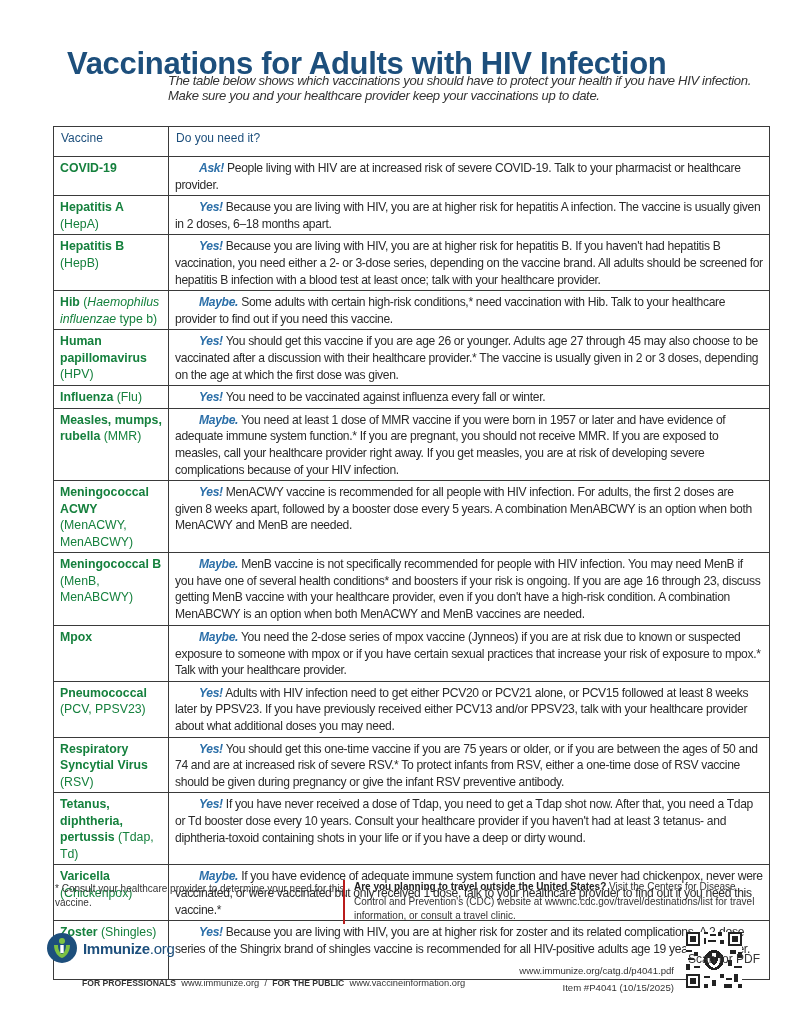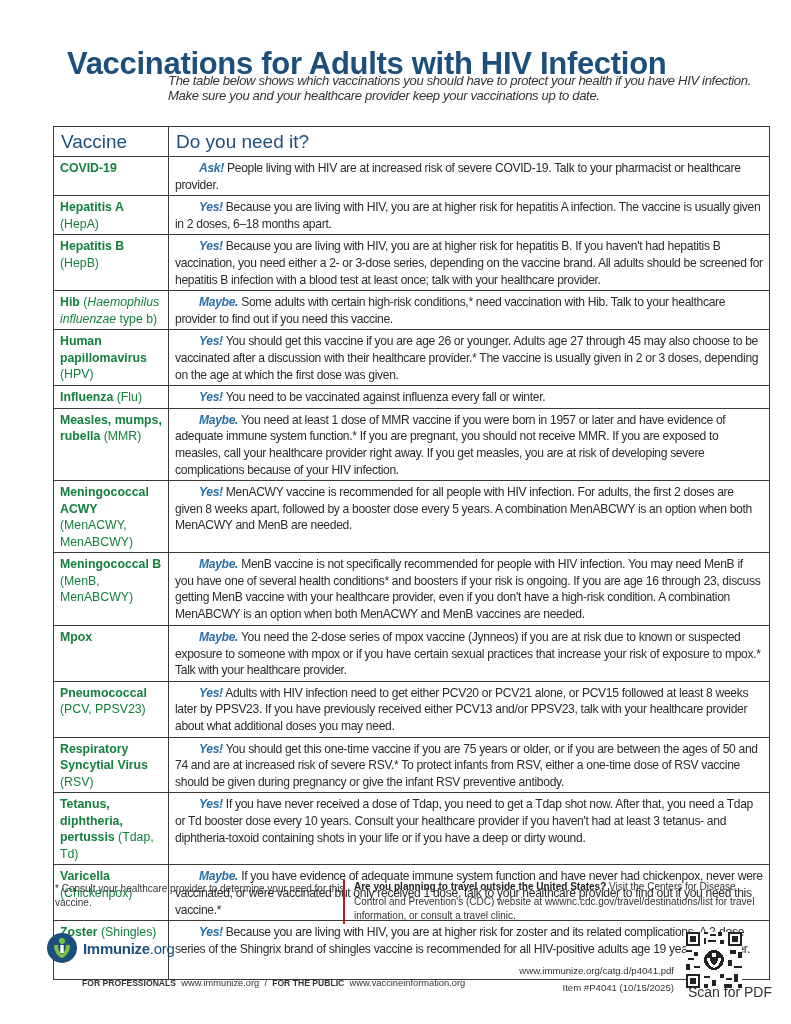--- a/index.html
+++ b/index.html
@@ -8,21 +8,21 @@
   .title { position: absolute; left: 55px; top: 34px; margin: 12px;
            font-family: "Liberation Sans", sans-serif; font-size: 31px; font-weight: bold;
            color: #1d4f7c; letter-spacing: -0.3px; white-space: nowrap; }
   .intro { position: absolute; left: 168px; top: 73px; width: 600px; margin: 0;
            font-size: 13.1px; line-height: 15px; font-style: italic; color: #333;
            letter-spacing: -0.35px; }
   table.vax { position: absolute; left: 53px; top: 126px; width: 716px;
               border-collapse: collapse; table-layout: fixed; }
   table.vax th, table.vax td { border: 1.5px solid #3a3a3a; vertical-align: top;
               padding: 3px 5px 2px 6px; }
-  table.vax th { text-align: left; font-size: 19px; font-weight: normal; color: #1d4f7c;
+  table.vax th { text-align: left; font-size: 12px; font-weight: normal; color: #1d4f7c;
               padding: 4px 6px 3px 7px; height: 22px; }
   col.c1 { width: 115px; }
   col.c2 { width: 601px; }
   td.vname { font-size: 12.3px; line-height: 16.5px; color: #15803d; }
   td.vname .nm { font-weight: bold; }
   td.vdesc { font-size: 12.1px; line-height: 16.6px; color: #2b2b2b; letter-spacing: -0.32px; }
   .verdict { font-style: italic; font-weight: bold; color: #2c6fa8; margin-left: 24px; }
   .footnote { position: absolute; left: 55px; top: 882px; width: 290px; margin: 0;
               font-size: 10px; line-height: 14px; color: #333; }
   .travel { position: absolute; left: 343px; top: 880px; width: 410px;
@@ -32,21 +32,21 @@
   .logo { position: absolute; left: 47px; top: 933px; display: flex; align-items: center; }
   .logo-mark { width: 30px; height: 30px; border-radius: 50%; background: #1d4f7c;
                display: flex; align-items: center; justify-content: center; }
   .logo-text { margin-left: 6px; font-size: 15px; color: #1d4f7c; letter-spacing: -0.3px; }
   .logo-text b { font-weight: bold; }
   .links { position: absolute; left: 82px; top: 978px; font-size: 9.3px; color: #333; white-space: nowrap; }
   .links b { font-weight: bold; font-size: 8.6px; color: #333; }
   .pdfurl { position: absolute; right: 117px; top: 962px; text-align: right;
             font-size: 9.6px; line-height: 17px; color: #333; }
   .qr { position: absolute; left: 686px; top: 932px; width: 56px; height: 56px; }
-  .qr-label { position: absolute; left: 688px; top: 984px; font-size: 14px; color: #333; }
+  .qr-label { position: absolute; left: 688px; top: 952px; font-size: 12px; color: #333; }
 </style>
 </head>
 <body>
 
 <h1 class="title">Vaccinations for Adults with HIV Infection</h1>
 <p class="intro">The table below shows which vaccinations you should have to protect your health if you have HIV infection. Make sure you and your healthcare provider keep your vaccinations up to date.</p>
 
 <table class="vax">
   <colgroup>
       <col class="c1">

